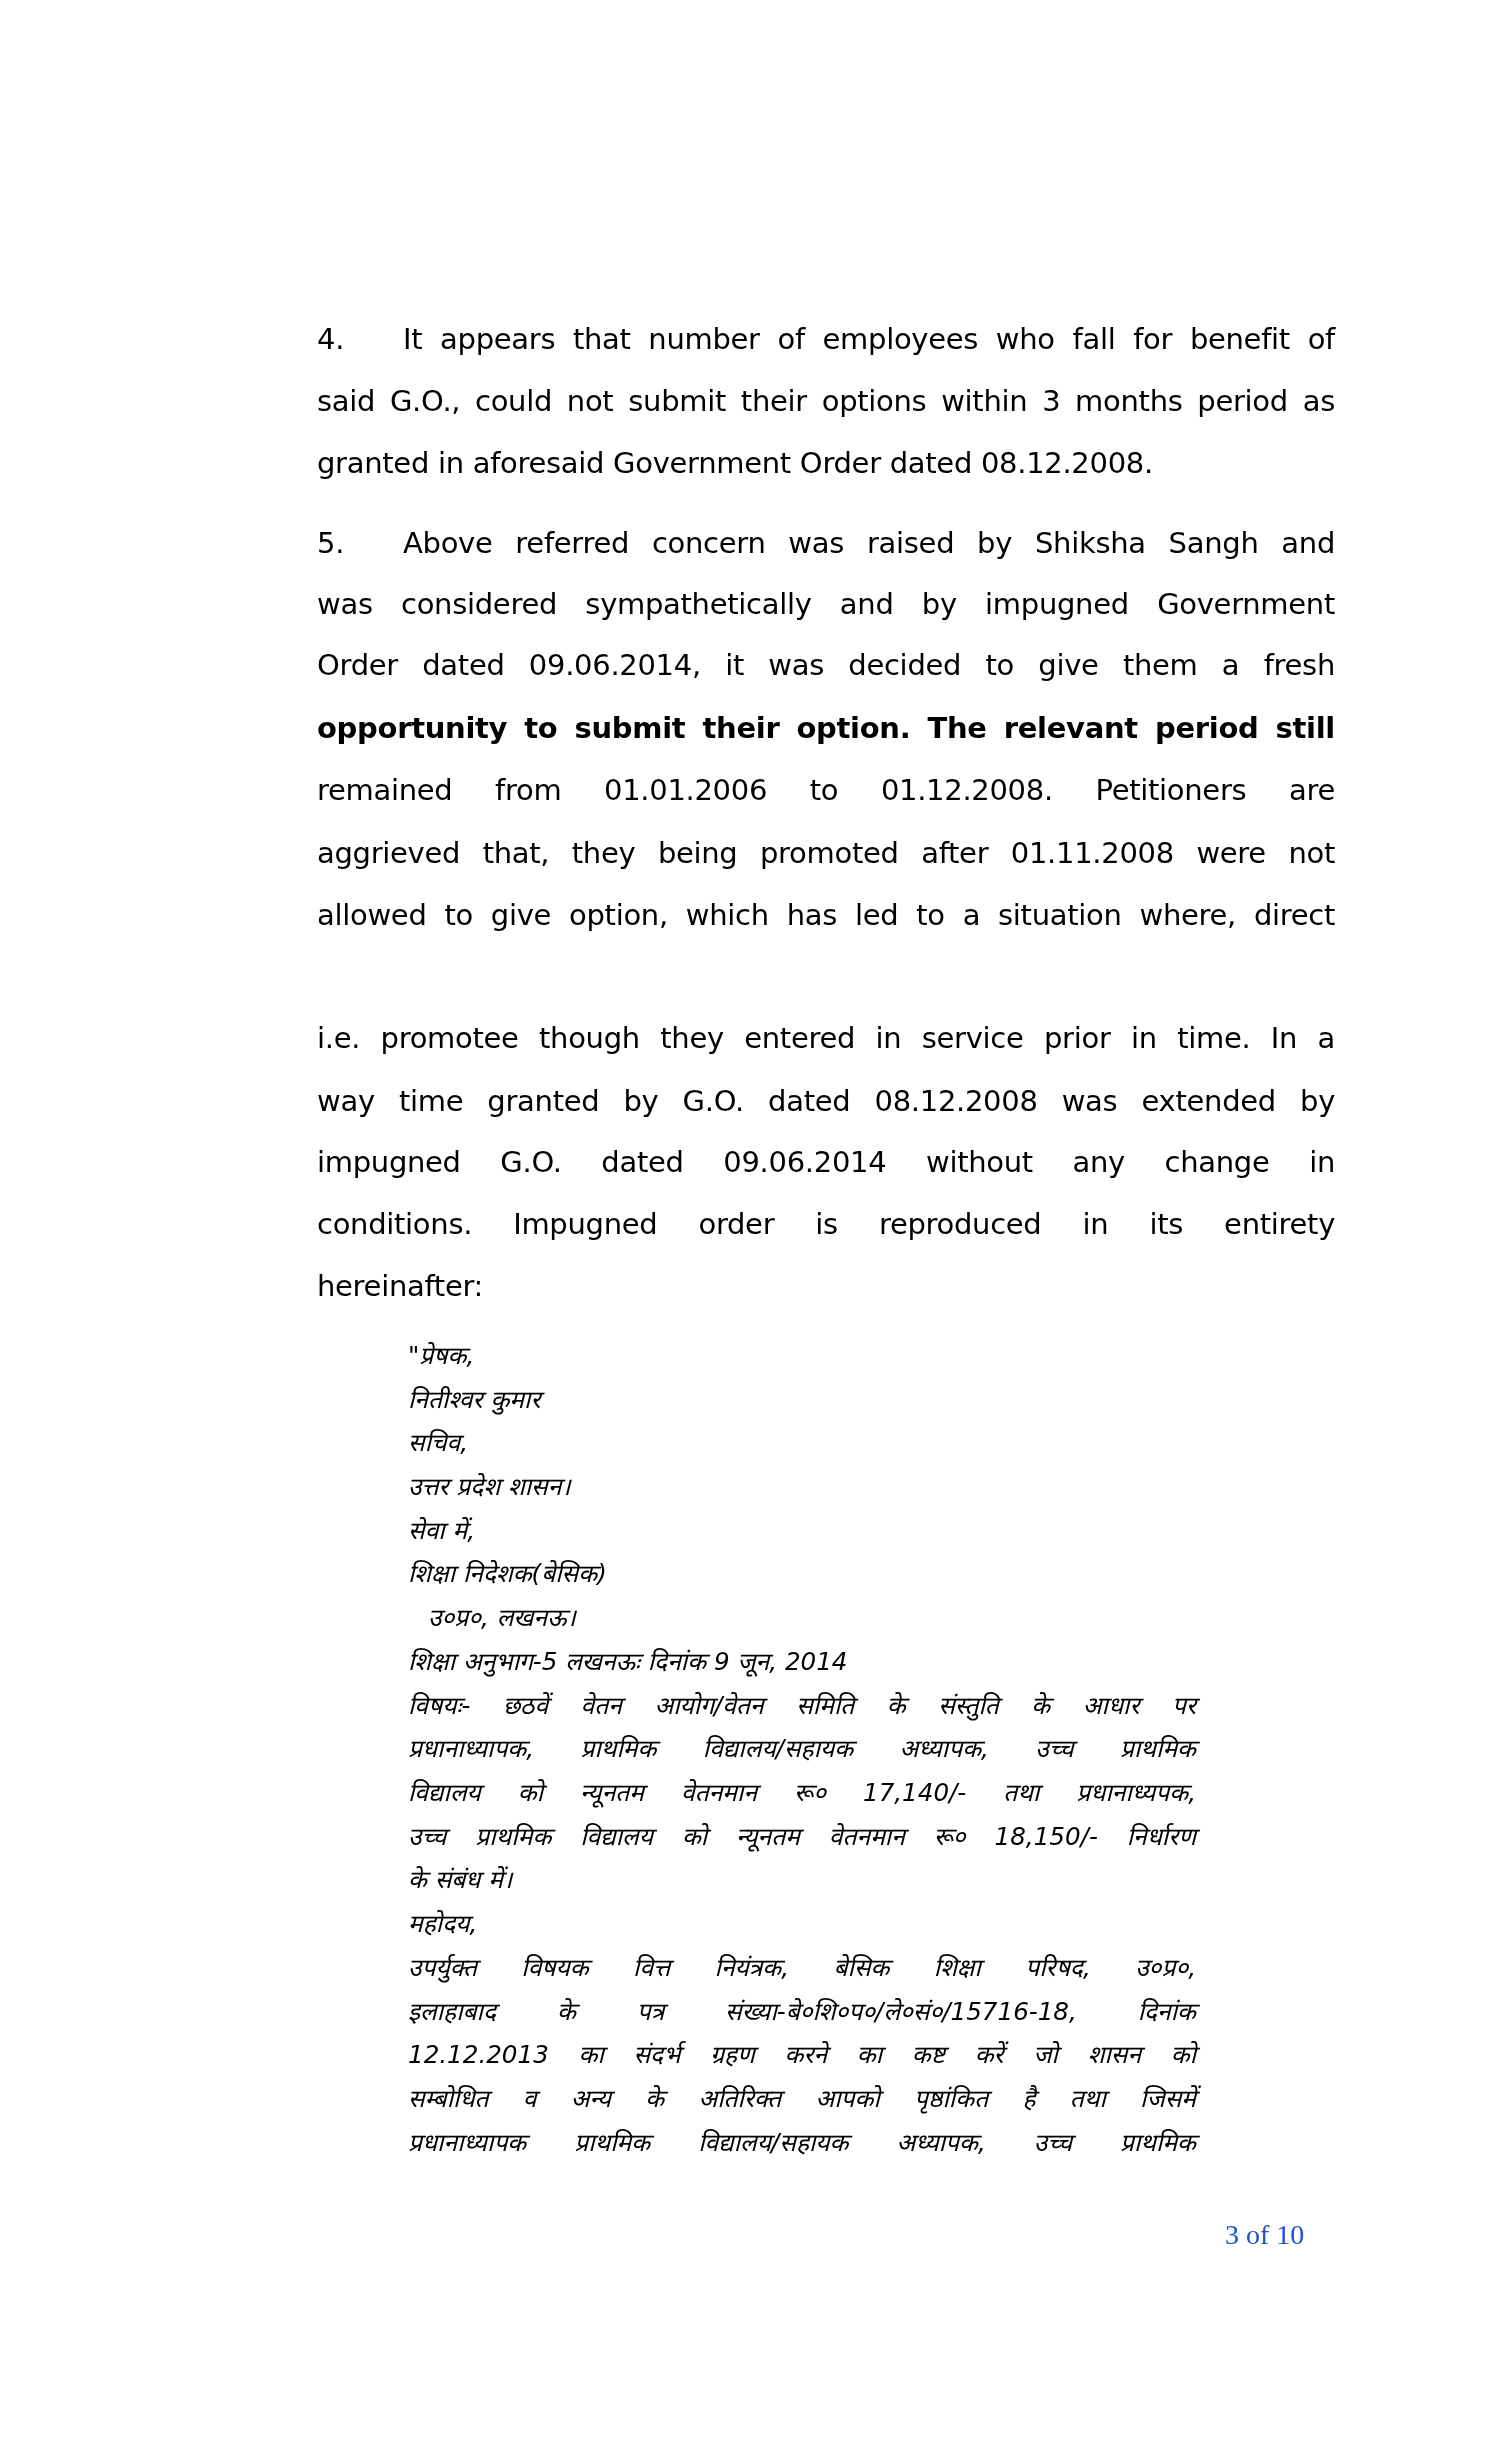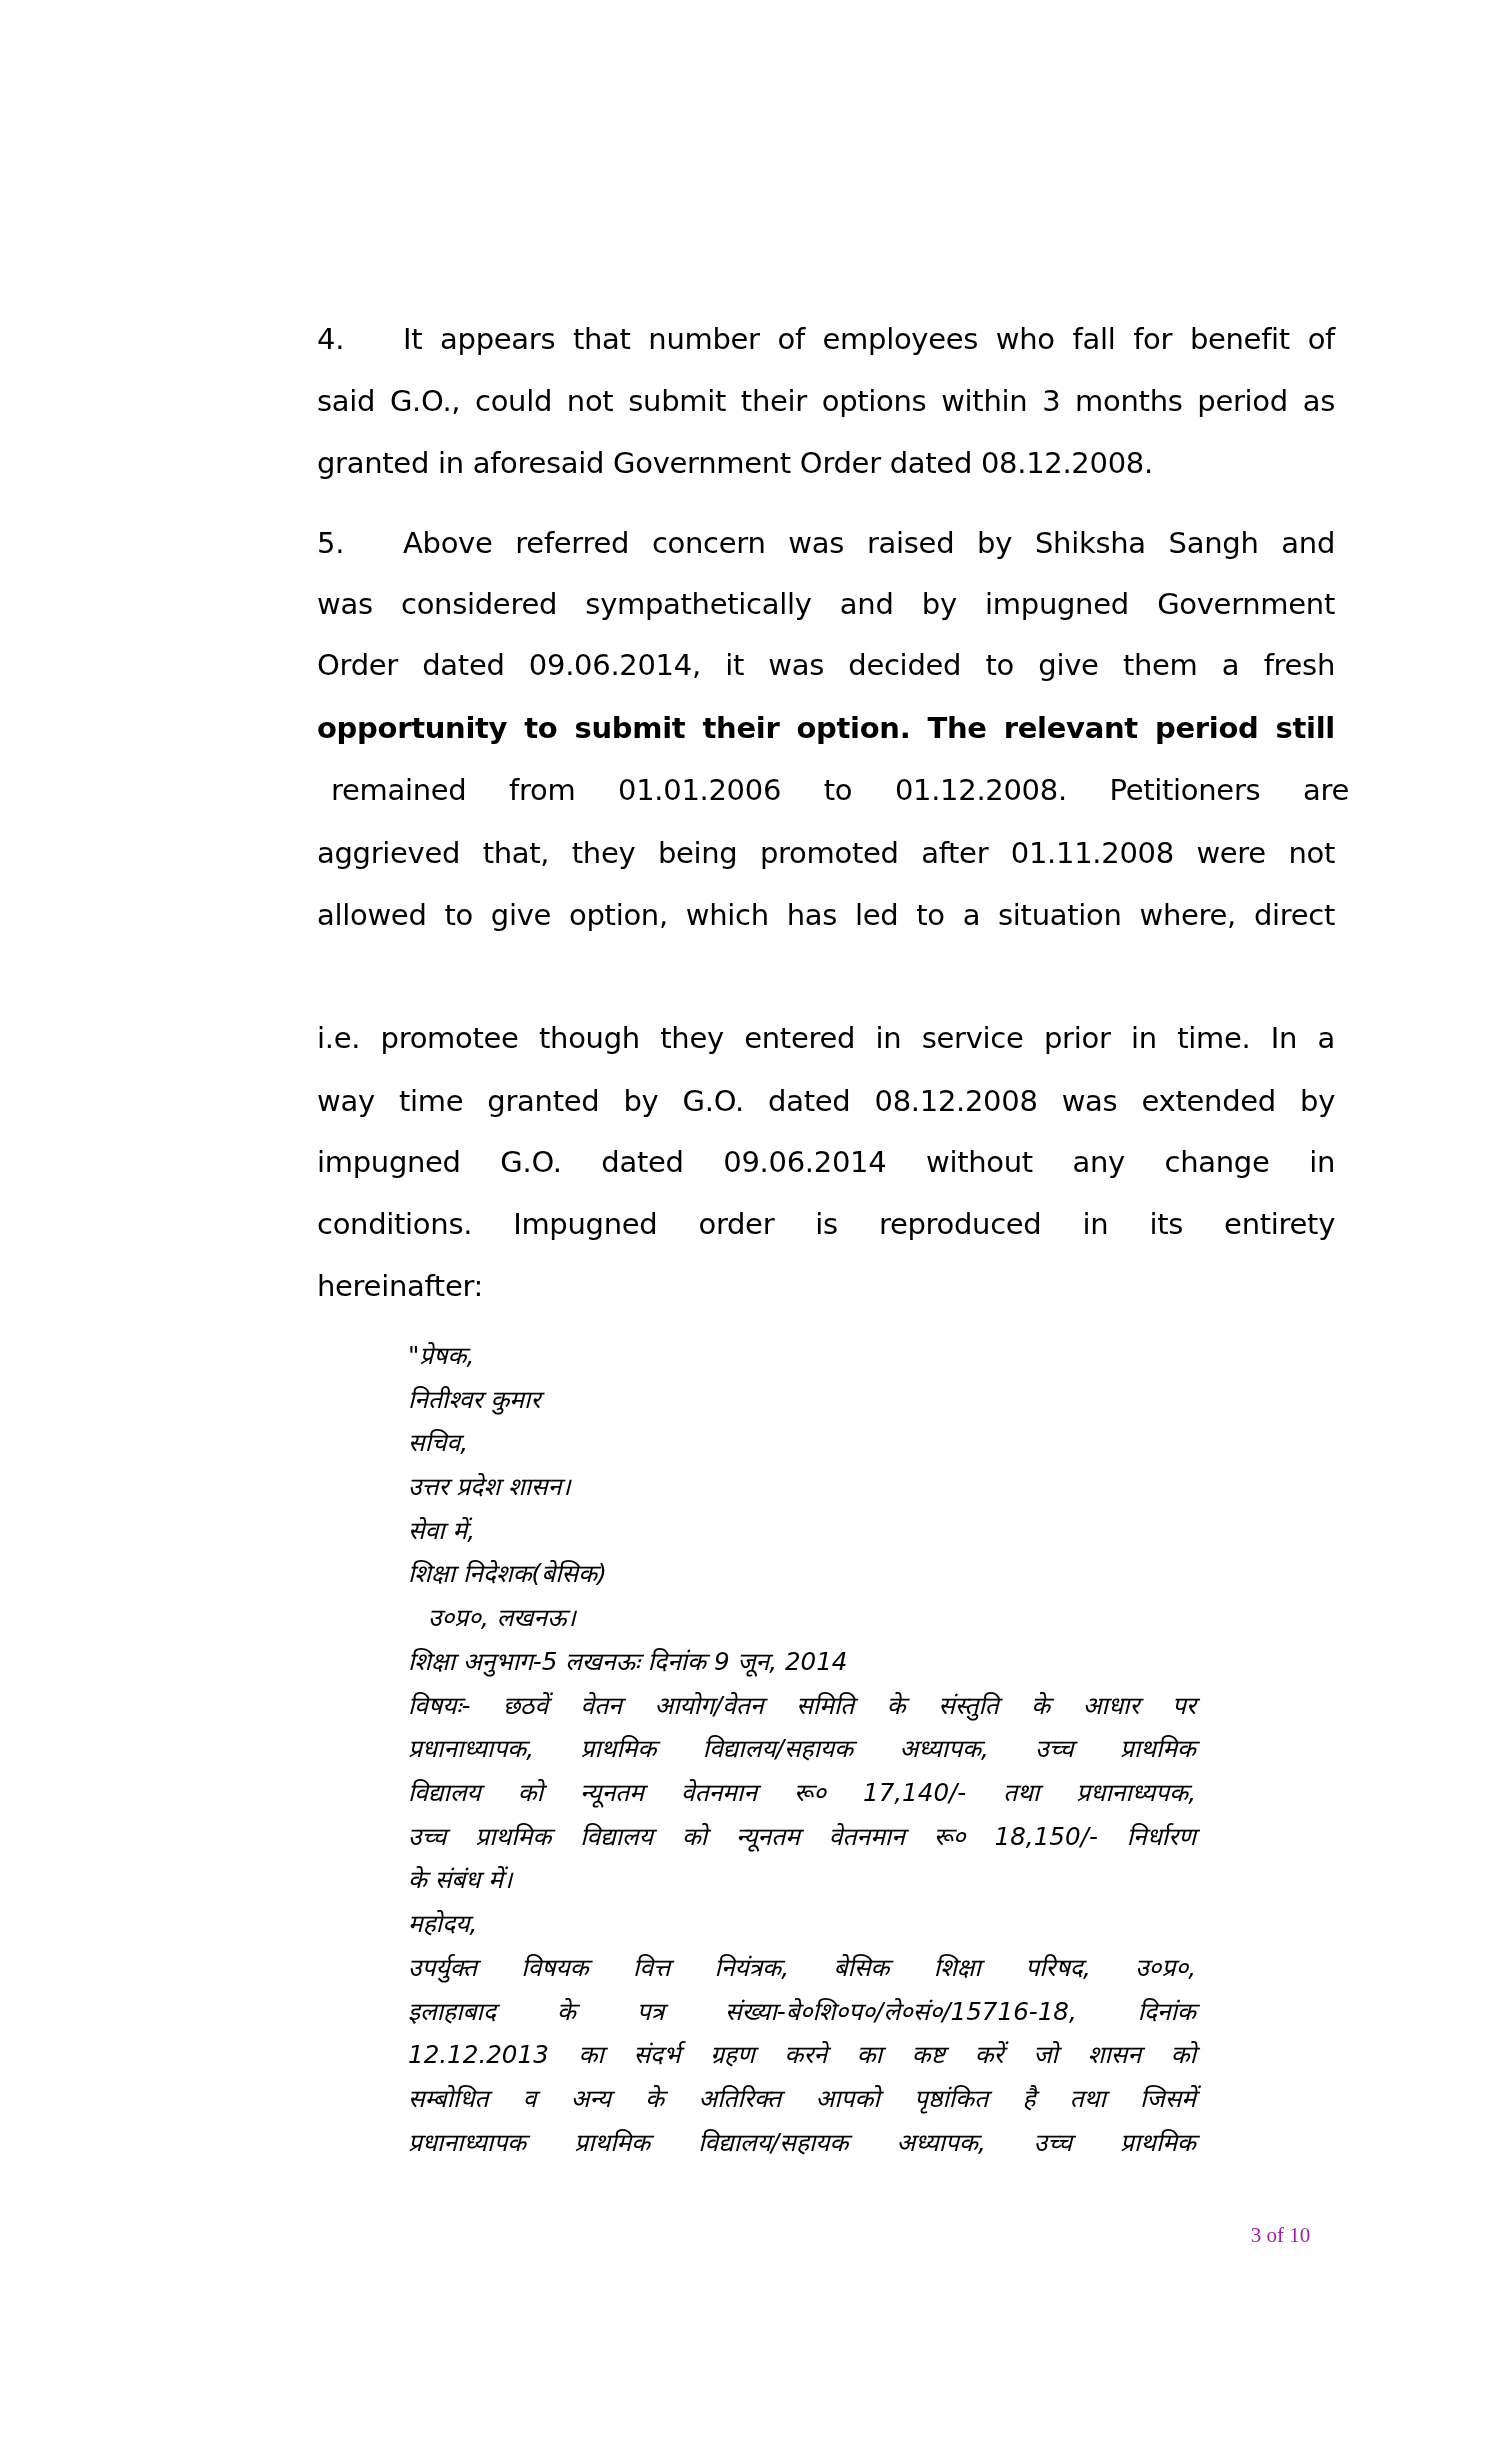--- a/index.html
+++ b/index.html
@@ -38,24 +38,24 @@
     text-align-last: justify;
   }
   .hi-line.last { text-align-last: left; }
   .page-number {
     position: absolute;
     left: 1225px;
     width: 111px;
     top: 2219px;
     height: 32px;
     font-family: "Liberation Serif", "DejaVu Serif", serif;
-    font-size: 21px;
+    font-size: 28px;
     line-height: 32px;
-    text-align: center;
-    color: #a21caf;
+    text-align: left;
+    color: #1d4ed8;
   }
 </style>
 </head>
 <body>
 
 <div class="page">
 
   <div class="en-line first-of-para" style="top:320px;">
     <span class="para-num">4.</span>
     <span class="para-first-text">It appears that number of employees who fall for benefit of</span>
@@ -63,21 +63,21 @@
   <div class="en-line" style="top:382px;">said G.O., could not submit their options within 3 months period as</div>
   <div class="en-line last" style="top:444px;">granted in aforesaid Government Order dated 08.12.2008.</div>
 
   <div class="en-line first-of-para" style="top:524px;">
     <span class="para-num">5.</span>
     <span class="para-first-text">Above referred concern was raised by Shiksha Sangh and</span>
   </div>
   <div class="en-line" style="top:585px;">was considered sympathetically and by impugned Government</div>
   <div class="en-line" style="top:646px;">Order dated 09.06.2014, it was decided to give them a fresh</div>
   <div class="en-line" style="top:709px;font-weight:bold;">opportunity to submit their option. The relevant period still</div>
-  <div class="en-line" style="top:771px;margin-left:14px;">remained from 01.01.2006 to 01.12.2008. Petitioners are</div>
+  <div class="en-line" style="top:771px;">remained from 01.01.2006 to 01.12.2008. Petitioners are</div>
   <div class="en-line" style="top:834px;">aggrieved that, they being promoted after 01.11.2008 were not</div>
   <div class="en-line" style="top:896px;">allowed to give option, which has led to a situation where, direct</div>
   <div class="en-line" style="top:1019px;">i.e. promotee though they entered in service prior in time. In a</div>
   <div class="en-line" style="top:1082px;">way time granted by G.O. dated 08.12.2008 was extended by</div>
   <div class="en-line" style="top:1143px;">impugned G.O. dated 09.06.2014 without any change in</div>
   <div class="en-line" style="top:1205px;">conditions. Impugned order is reproduced in its entirety</div>
   <div class="en-line last" style="top:1267px;">hereinafter:</div>
 
   <div>
     <div class="hi-line last" style="top:1339px;">"प्रेषक,</div>

